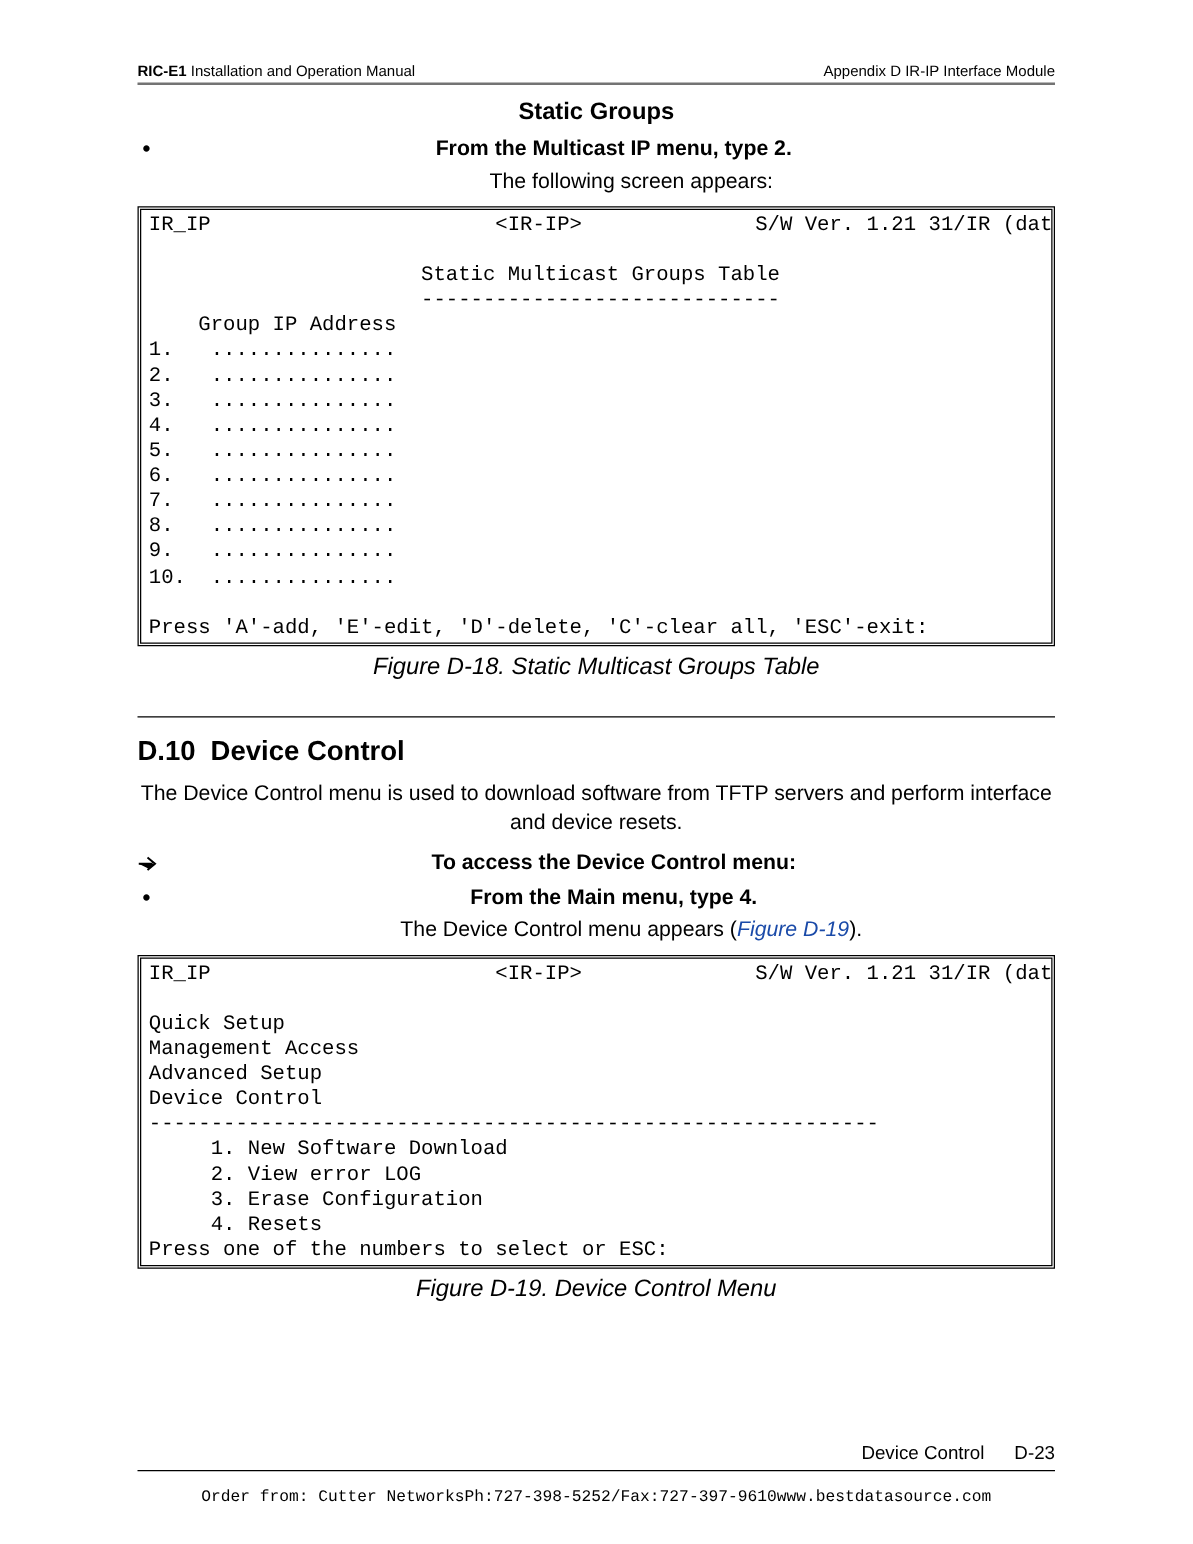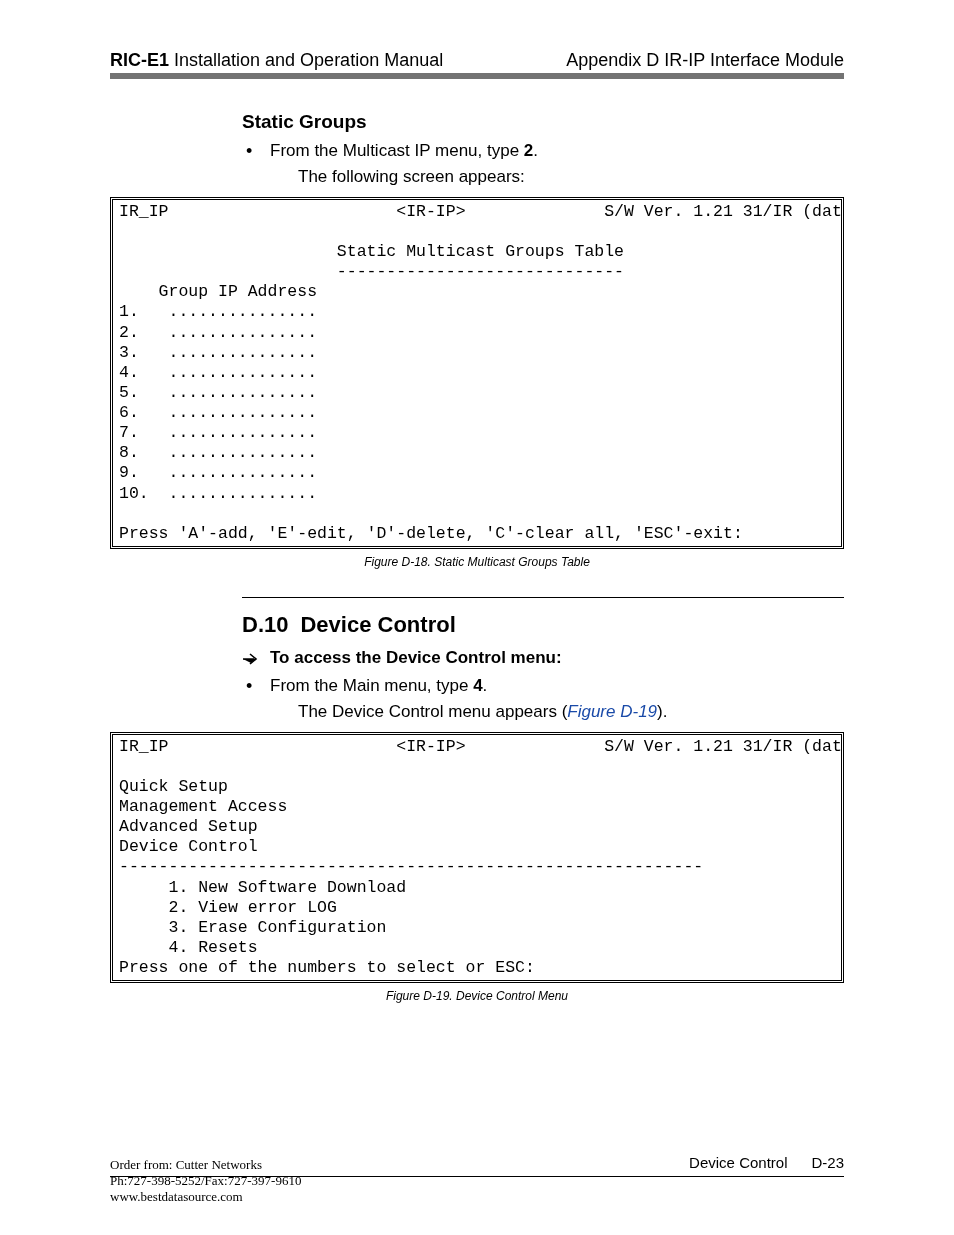--- a/index.html
+++ b/index.html
@@ -14,45 +14,46 @@
     position: relative;
     background: #fff;
   }
   .page {
     padding: 50px 110px 0 110px;
   }
   .header {
     display: flex;
     justify-content: space-between;
     font-family: "Segoe UI", "Arial", sans-serif;
-    font-size: 18px;
-    border-bottom: 6px solid #737373;
+    font-size: 12px;
+    border-bottom: 2px solid #737373;
     padding-bottom: 2px;
-    margin-bottom: 32px;
+    margin-bottom: 11px;
   }
   .header .left b { font-weight: bold; }
   .content-indent {
-    margin-left: 132px;
+    text-align: center;
   }
   h3.subheading {
     font-family: "Segoe UI", "Arial", sans-serif;
     font-weight: bold;
     font-size: 19px;
     margin: 0 0 6px 0;
   }
   p.body {
     font-family: "Segoe UI", "Arial", sans-serif;
     font-size: 17px;
     line-height: 1.35;
     margin: 0 0 8px 0;
   }
   ul.bullets {
     list-style: none;
     padding: 0;
     margin: 6px 0 4px 0;
+    font-weight: bold;
   }
   ul.bullets li {
     position: relative;
     padding-left: 28px;
     font-family: "Segoe UI", "Arial", sans-serif;
     font-size: 17px;
     line-height: 1.4;
     margin-bottom: 4px;
   }
   ul.bullets li::before {
@@ -77,21 +78,21 @@
     border-width: 3px;
     padding: 2px 6px;
     white-space: pre;
     margin: 6px 0 4px 0;
     overflow: hidden;
   }
   .figcaption {
     text-align: center;
     font-style: italic;
     font-family: "Segoe UI", "Arial", sans-serif;
-    font-size: 12px;
+    font-size: 19px;
     margin: 6px 0 28px 0;
   }
   hr.section-rule {
     border: none;
     border-top: 1.5px solid #000;
     margin: 0 0 14px 0;
   }
   .section-heading-row {
     display:flex;
     gap: 12px;
@@ -141,24 +142,23 @@
     left: 110px;
     right: 110px;
     border-top: 1px solid #000;
   }
   .footer-bottom {
     position: absolute;
     bottom: 30px;
     left: 110px;
     right: 110px;
     display: flex;
-    justify-content: flex-start;
-    font-family: Liberation Serif, serif;
+    justify-content: center;
+    font-family: Liberation Mono, monospace;
     font-size: 13px;
-    flex-direction: column;
   }
 </style>
 </head>
 <body>
 
 <div class="page">
 
   <div class="header">
     <div class="left">
       <b>RIC-E1</b><span> Installation and Operation Manual</span>
@@ -195,20 +195,21 @@
 Press 'A'-add, 'E'-edit, 'D'-delete, 'C'-clear all, 'ESC'-exit:</div>
 
   <div class="figcaption">Figure D-18.  Static Multicast Groups Table</div>
 
   <div class="content-indent">
     <hr class="section-rule">
     <div class="section-heading-row">
       <div class="section-num">D.10</div>
       <div class="section-title">Device Control</div>
     </div>
+    <p class="body">The Device Control menu is used to download software from TFTP servers and perform interface and device resets.</p>
 
     <div class="arrow-row">
       <span class="arrow-icon">
         <svg width="18" height="14" viewBox="0 0 18 14">
             <path d="M1 7 L12 7 M8 2 L14 7 L8 12" stroke="#000" stroke-width="1.6" fill="none"></path>
             <path d="M1 7 L14 7 L9 3 L14 7 L9 11 Z" fill="#000"></path>
           </svg>
       </span>
       <span>To access the Device Control menu:</span>
     </div>

